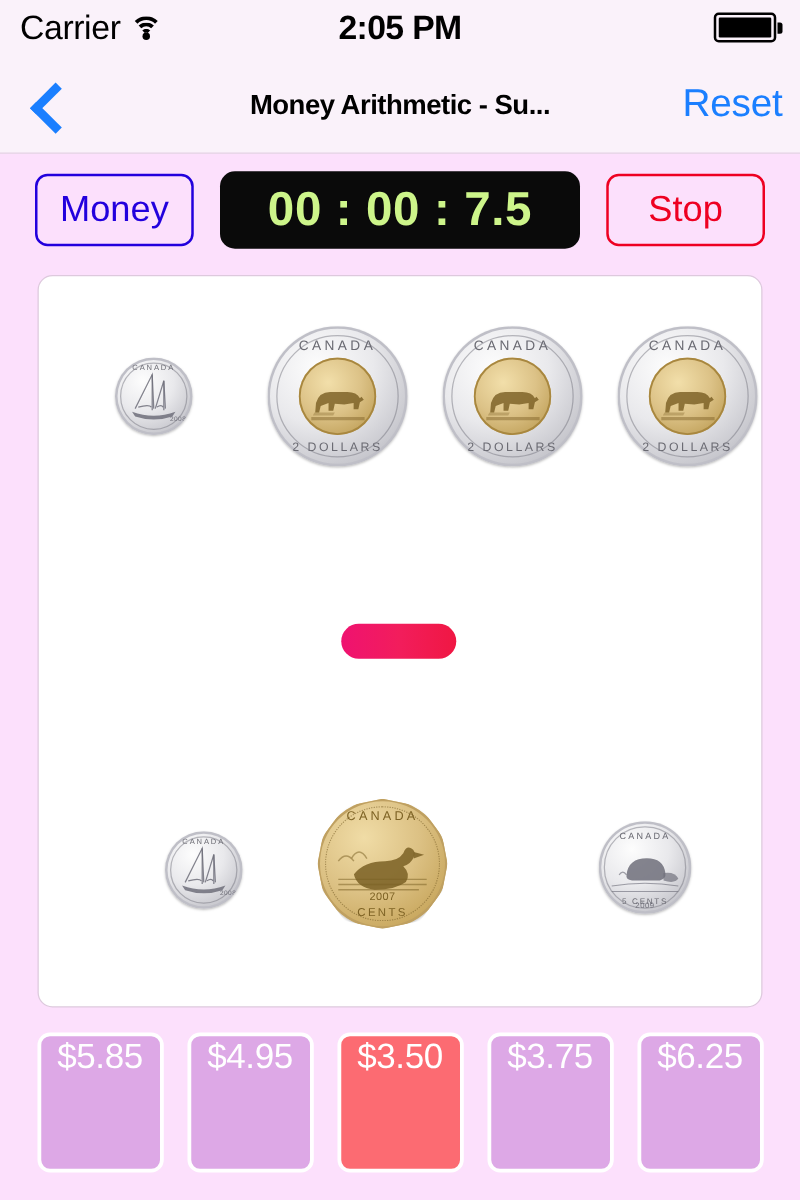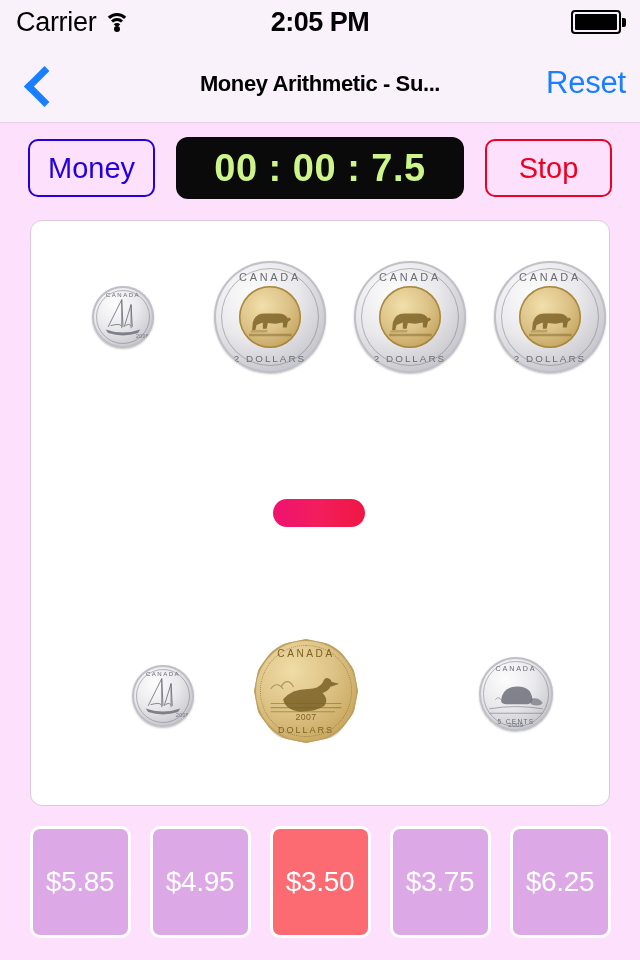--- a/index.html
+++ b/index.html
@@ -159,21 +159,21 @@
 
   
   .answers {
     position: absolute; left: 0; top: 826px; width: 640px; height: 112px;
     display: flex; justify-content: center; gap: 19px;
   }
   .ans-btn {
     width: 101px; height: 112px; border-radius: 10px;
     border: 3px solid #ffffff;
     background: #dda8e6;
-    display: flex; align-items: center; justify-content: center;
+    display: flex; align-items: flex-start; justify-content: center;
     color: #ffffff; font-size: 28px; cursor: pointer; letter-spacing: -0.3px;
   }
   .ans-btn.selected { background: #fc6b72; }
 </style>
 </head>
 <body>
 
 <div id="app">
 
   <div class="statusbar">
@@ -304,21 +304,21 @@
               </g>
       <g stroke="rgba(122,96,36,.85)" stroke-width="1.1" fill="none" opacity=".6">
       <path d="M16 62 H84"></path>
                 <path d="M16 66 H84"></path>
                 <path d="M16 70 H78"></path>
       <path d="M16 48 Q22 40 28 48"></path>
                 <path d="M26 46 Q32 36 38 46"></path>
               </g>
             </svg>
             <div class="c-label c-top gold-t" style="font-size:10.165999999999999px;letter-spacing:2.5168000000000004px">CANADA</div>
-            <div class="c-label c-bot gold-t" style="font-size:9.152000000000001px;letter-spacing:1.872px">DOLLARS</div>
+            <div class="c-label c-bot gold-t" style="font-size:9.152000000000001px;letter-spacing:1.872px">CENTS</div>
             <div class="c-year gold-t" style="font-size:8.736px;bottom:20%;right:0;width:100%;left:0">2007</div>
           </div>
         </div>
         <div class="coin" style="width: 74px; height: 74px; position: absolute; left: 425px; top: 20px;">
           <div class="coin-disc silver">
             <svg class="motif" viewBox="0 0 100 100">
               <g fill="rgba(110,110,122,.85)">
       <path d="M30 58 Q32 40 52 40 Q70 40 72 56 Q73 62 66 64 L36 64 Q29 63 30 58 Z"></path>
       <path d="M70 56 Q82 54 86 62 Q82 68 70 64 Z" opacity=".8"></path>
               </g>

